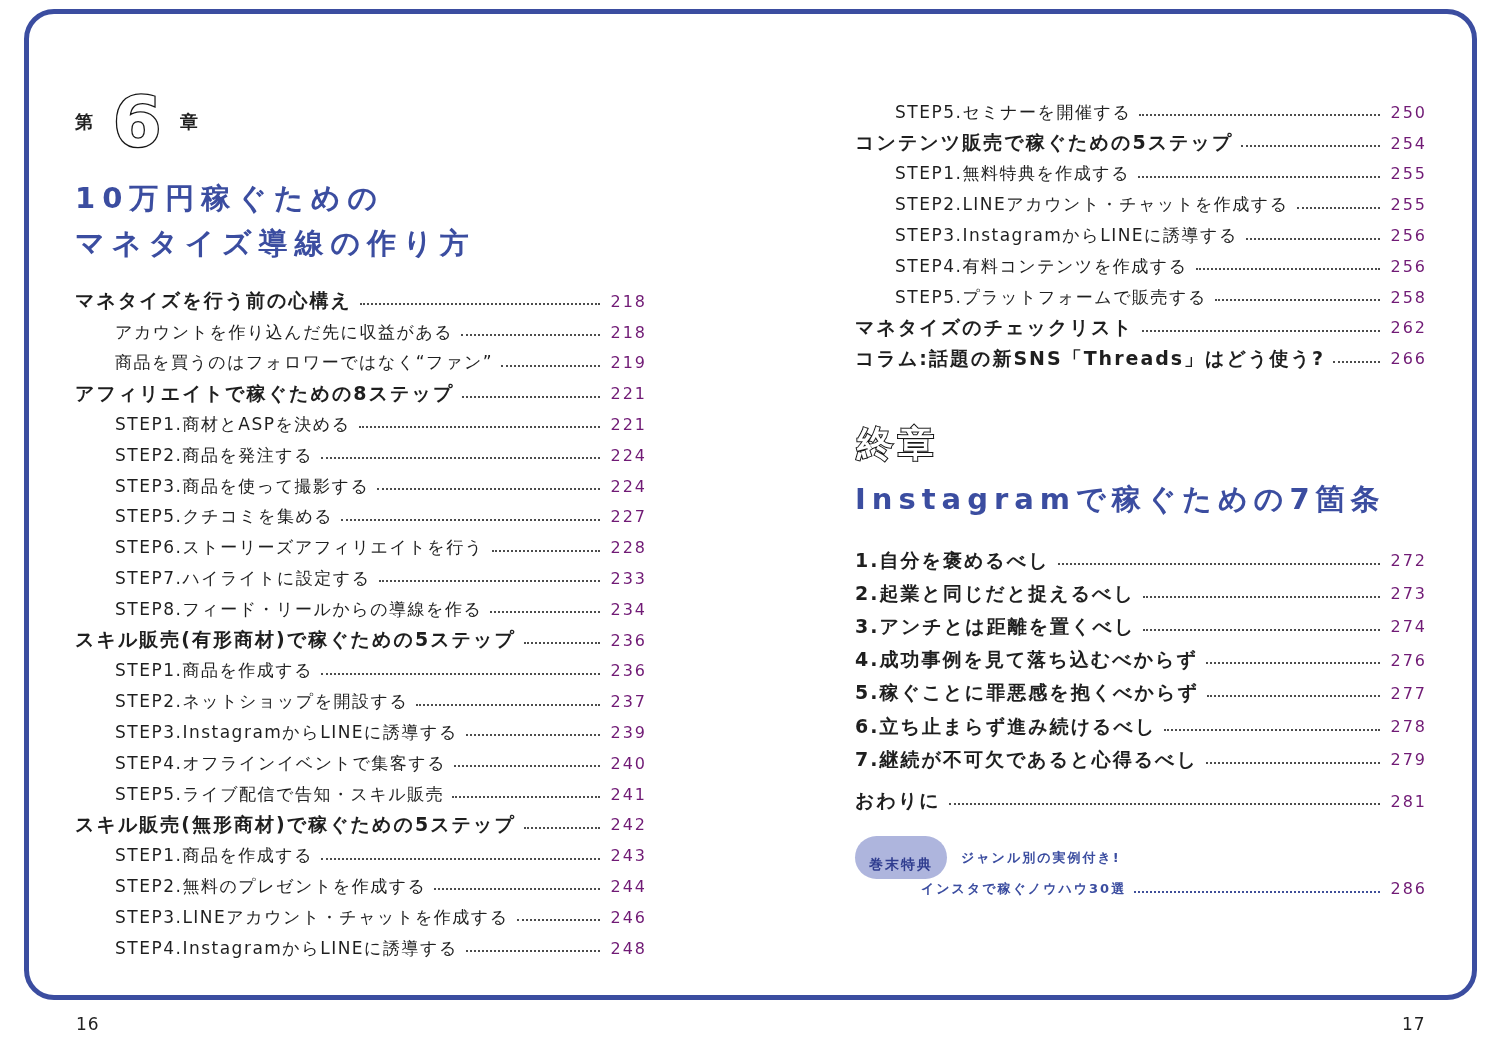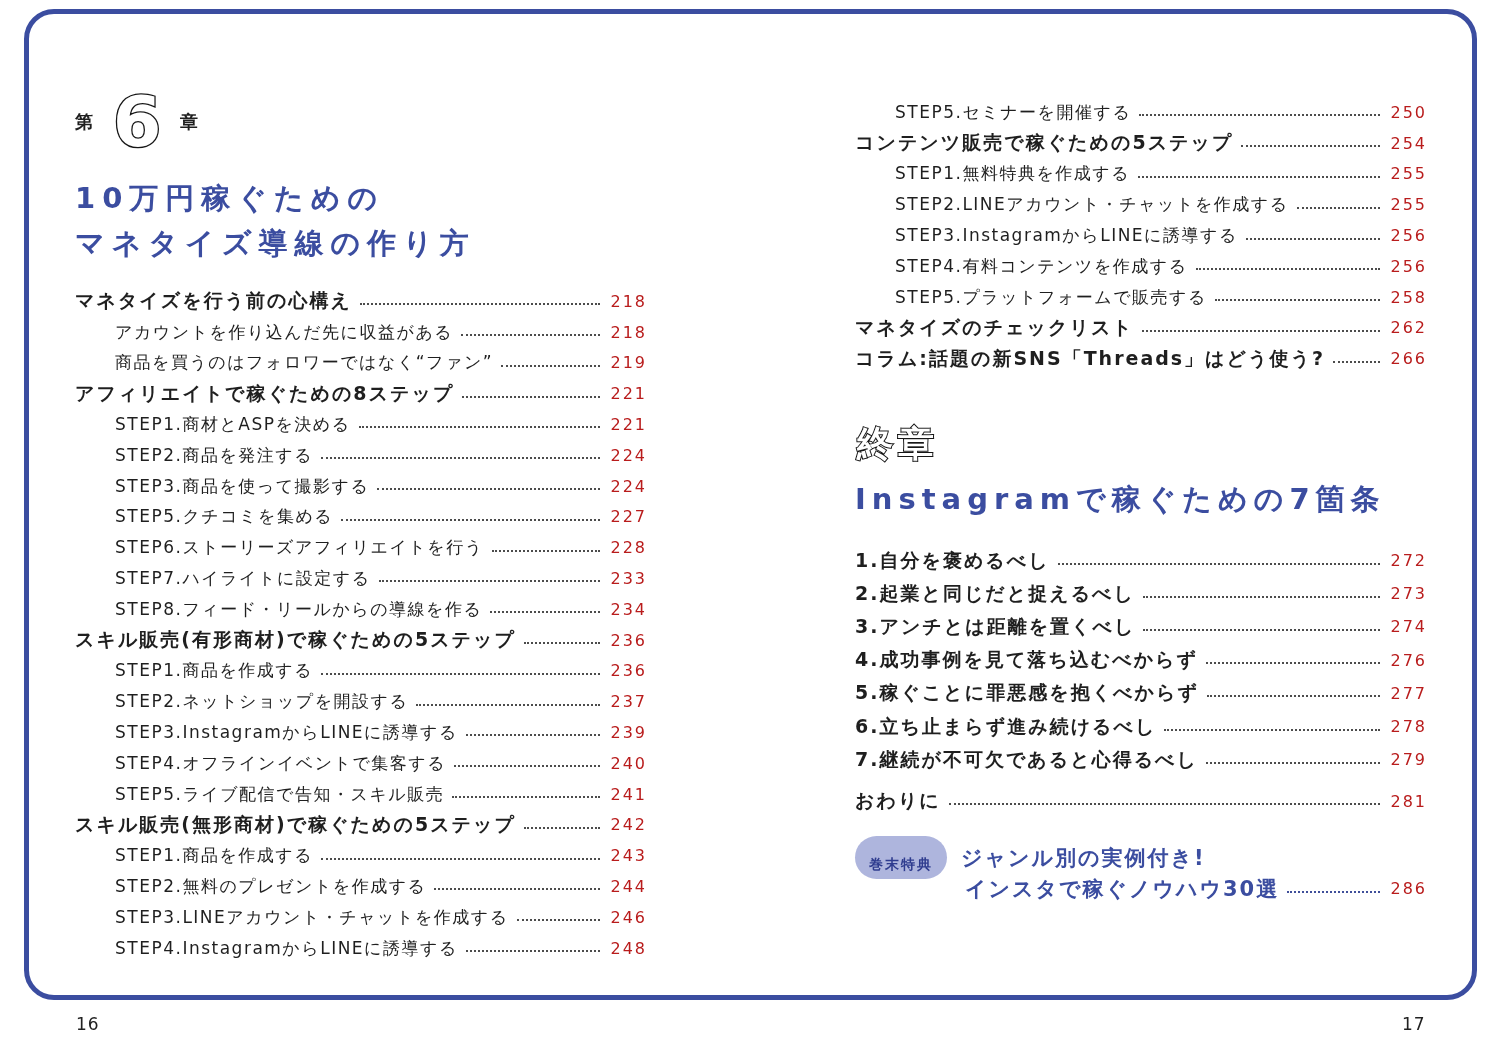--- a/index.html
+++ b/index.html
@@ -32,43 +32,43 @@
   .toc-row{display:flex;align-items:center;height:30.8px;}
   .toc-row.lvl2{padding-left:40px;}
   .toc-label{white-space:nowrap;}
   .lvl1 > .toc-label{font-weight:700;font-size:19px;letter-spacing:2px;}
   .lvl2 > .toc-label{font-weight:400;font-size:17px;letter-spacing:1.5px;}
   .toc-leader{
     flex:1;height:0;border-bottom:2px dotted var(--leader);
     margin:0 10px 0 8px;position:relative;top:3px;min-width:18px;
   }
   .toc-page{
-    font-size:16px;font-weight:400;letter-spacing:2px;color:#b91c1c;
+    font-size:16px;font-weight:400;letter-spacing:2px;color:#701a75;
     min-width:36px;text-align:right;white-space:nowrap;
   }
   
   .col-right-top{position:absolute;left:855px;top:77px;width:572px;}
   .final-chapter{position:absolute;left:855px;top:420px;width:572px;}
   .final-title{
     margin-top:10px;color:var(--blue);font-weight:700;
     font-size:29px;letter-spacing:6px;white-space:nowrap;
   }
   .seven{margin-top:24px;}
   .seven .toc-row{height:33.2px;}
   .seven .toc-label{font-weight:700;font-size:19px;letter-spacing:2px;}
   .owarini{position:absolute;left:855px;top:786px;width:572px;}
   .appendix{position:absolute;left:855px;top:842px;width:572px;}
   .appendix-line1{display:flex;align-items:center;gap:14px;height:31px;}
   .badge{
     background:var(--badge-bg);color:var(--badge-ink);
     font-size:14px;font-weight:700;letter-spacing:2px;
     padding:20px 14px 5px;border-radius:999px;white-space:nowrap;
   }
-  .appendix-text{color:var(--blue);font-weight:700;font-size:21px;letter-spacing:2px;white-space:nowrap;}
-  .appendix-line2{display:flex;align-items:center;height:31px;margin-left:110px;margin-top:0px;}
+  .appendix-text{color:var(--blue);font-weight:700;font-size:13px;letter-spacing:2px;white-space:nowrap;}
+  .appendix-line2{display:flex;align-items:center;height:31px;margin-left:66px;margin-top:0px;}
   .appendix-line2 .toc-leader{border-bottom-color:#3f4f9a;}
   
   .folio{position:absolute;top:1014px;font-size:17px;letter-spacing:1px;color:#222;}
   .folio.left{left:76px;}
   .folio.right{left:1402px;}
   svg text{font-family:"DejaVu Sans","Liberation Sans",sans-serif;}
 </style>
 </head>
 <body>
 

